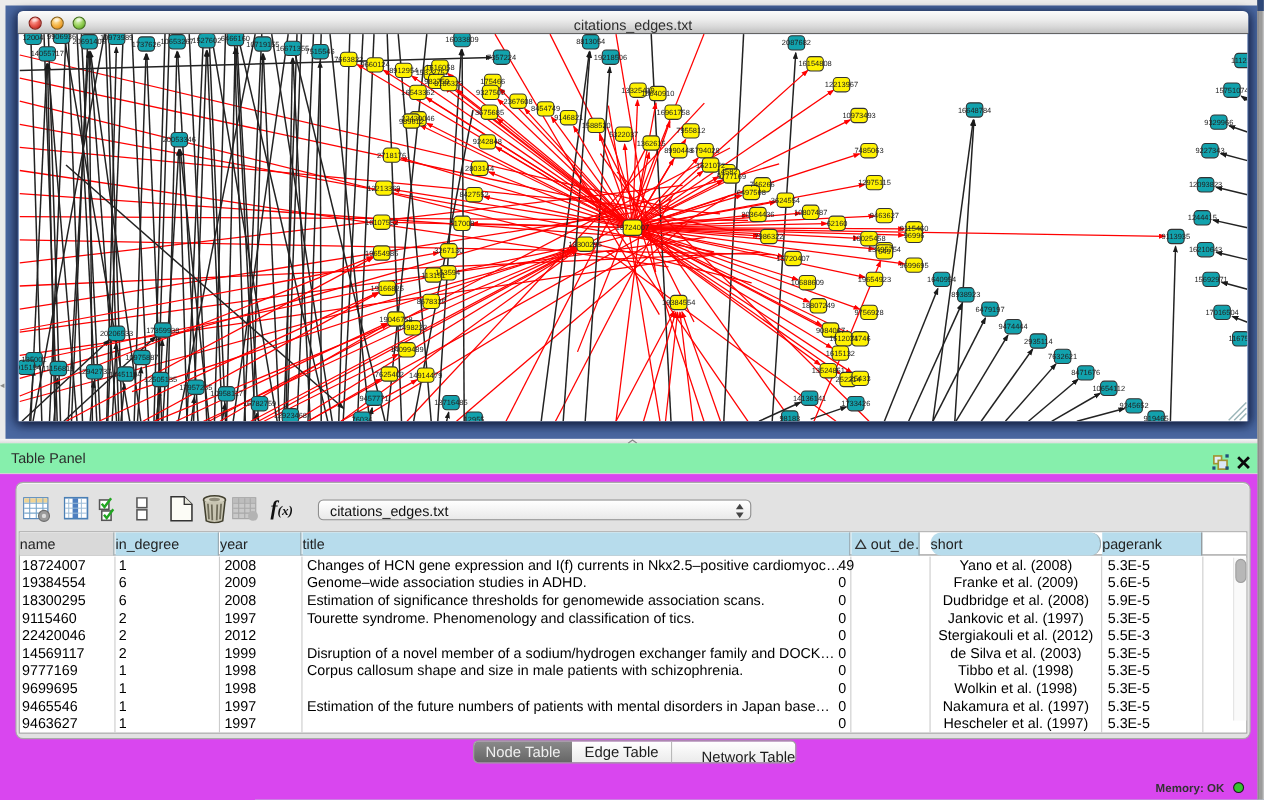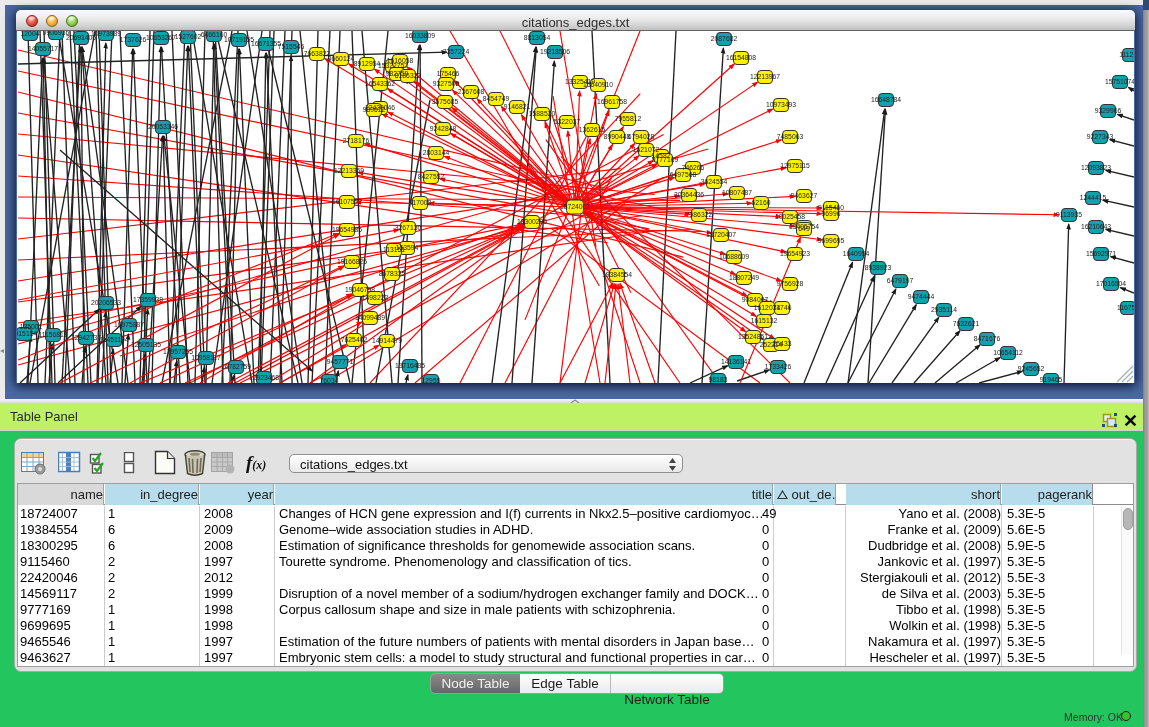--- a/index.html
+++ b/index.html
@@ -15,51 +15,51 @@
   .tl { position:absolute; top:5px; width:12px; height:12px; border-radius:50%; }
   .tl.r { left:10px; background:radial-gradient(ellipse 60% 35% at 50% 20%, rgba(255,255,255,.8), rgba(255,255,255,0) 70%), radial-gradient(circle at 38% 30%, #ffc0b8, #ee6a5f 38%, #cf372e 72%, #8e1710); border:1px solid #872019;}
   .tl.y { left:30px; background:radial-gradient(ellipse 60% 35% at 50% 20%, rgba(255,255,255,.8), rgba(255,255,255,0) 70%), radial-gradient(circle at 38% 30%, #ffeec0, #f7c05a 38%, #eb9b26 72%, #9a5b00); border:1px solid #8a6014;}
   .tl.g { left:50px; background:radial-gradient(ellipse 60% 35% at 50% 20%, rgba(255,255,255,.8), rgba(255,255,255,0) 70%), radial-gradient(circle at 38% 30%, #e0f6c8, #a8da6e 38%, #74ba34 72%, #3f7c12); border:1px solid #44701d;}
   .canvas { position:absolute; left:1px; top:21px; width:1117px; height:352px; background:#fff; overflow:hidden; }
   .rstrip { position:absolute; left:1143px; top:0; width:6px; height:727px; background:linear-gradient(90deg,#7e7e7e 0,#9b9b9b 2px,#9b9b9b 4px,#c2c2c2 6px); }
   .rstrip .b { position:absolute; left:0; top:0; width:6px; height:10px; background:#2e4878; }
   .collapser { position:absolute; left:0; top:346px; width:5px; height:10px; color:#8a8a8a; font-size:8px; line-height:10px; }
 
   .divider { position:absolute; left:0; top:399px; width:1143px; height:4px; background:linear-gradient(#f6f6f6,#dcdcdc); }
-  .tphead { position:absolute; left:0; top:403px; width:1143px; height:28px; background:#bef264; border-bottom:1px solid #d2d2d2; }
+  .tphead { position:absolute; left:0; top:403px; width:1143px; height:28px; background:#86efac; border-bottom:1px solid #d2d2d2; }
   .tphead .lbl { position:absolute; left:10px; top:6px; font-size:13px; color:#2b2b2b; }
-  .bottom { position:absolute; left:0; top:431px; width:1143px; height:296px; background:#22c55e; }
+  .bottom { position:absolute; left:0; top:431px; width:1143px; height:296px; background:#d946ef; }
 
   .panel { position:absolute; left:14px; top:7px; width:1123px; height:234px; background:#e2e2e2;
            border:1px solid #a9a9a9; border-radius:7px; box-shadow:inset 0 1px 0 #f5f5f5; }
   .tableArea { position:absolute; left:2px; top:44px; width:1117px; height:184px; background:#fff; border:1px solid #9e9e9e; }
   .thead { position:absolute; left:0; top:0; width:100%; height:21px; background:#fff; border-bottom:1px solid #8d8d8d; font-size:13px; color:#222; }
-  .th { position:absolute; top:0; height:21px; background:#b7dcec; white-space:nowrap; overflow:hidden; border-right:1px solid #98a7ad; text-align:right; line-height:21px; }
+  .th { position:absolute; top:0; height:21px; background:#b7dcec; white-space:nowrap; overflow:hidden; border-right:1px solid #98a7ad; text-align:left; line-height:21px; }
   .rowsWrap { position:absolute; left:0; top:22px; width:100%; height:160px; font-size:13px; color:#000; }
   
   .c0 { left:2px; width:82px; }
   .c1 { left:90px; width:88px; }
   .c2 { left:186px; width:66px; }
   .c3 { left:261px; width:492px; }
   .c4 { left:744px; width:64px; }
-  .c5 { left:828px; width:155px; text-align:right; }
+  .c5 { left:828px; width:155px; text-align:center; }
   .c6 { left:989px; width:85px; }
 
   .tr { position:relative; height:16px; line-height:16px; white-space:nowrap; }
   .c { position:absolute; top:0; height:16px; overflow:hidden; }
   .colline { position:absolute; top:22px; height:160px; width:1px; background:#ccc; }
   .vsb { position:absolute; left:1103px; top:23px; width:12px; height:148px; background:#fafafa; border-left:1px solid #e3e3e3; }
   .vsb .thumb { position:absolute; left:0.5px; top:1px; width:10px; height:22px; background:#b7b7b7; border:1px solid #9f9f9f; border-radius:5px; }
 
   .tabs { position:absolute; left:430px; top:242px; width:294px; height:21px; border:1px solid #9d9d9d; border-radius:5px;
           background:linear-gradient(#ffffff,#ebebeb); font-size:13.5px; line-height:20px; text-align:center; color:#1c1c1c; }
   .seg1 { position:absolute; left:0; top:0; width:89px; height:19px; background:linear-gradient(#8a8a8a,#666666); color:#f0f0f0; border-radius:4px 0 0 4px; }
   .seg2 { position:absolute; left:89px; top:0; width:91px; height:19px; border-right:1px solid #b9b9b9; }
-  .seg3 { position:absolute; left:180px; top:16px; width:112px; height:19px; }
-  .mem { position:absolute; right:20px; top:280px; font-size:10.5px; color:#333; }
+  .seg3 { position:absolute; left:180px; top:5px; width:112px; height:19px;text-align:right; }
+  .mem { position:absolute; right:30px; top:280px; font-size:10.5px; color:#333;font-weight:bold; }
   .memdot { position:absolute; left:1121px; top:280px; width:10px; height:10px; border-radius:50%; background:#35c42f; border:1px solid #1d1d1d; }
 </style></head>
 <body>
   <div class="desktop">
     <div class="win">
       <div class="tbar">
         <div class="tl r"></div>
         <div class="tl y"></div>
         <div class="tl g"></div>
         <div class="ttl">citations_edges.txt</div>
@@ -687,21 +687,21 @@
       </div>
       <div class="tableArea">
         <div class="thead">
           <div class="th" style="left:0;width:86px;background:#d9d9d9;">name</div>
           <div class="th" style="left:87px;width:94px;">in_degree</div>
           <div class="th" style="left:182px;width:74px;">year</div>
           <div class="th" style="left:257px;width:498px;">title</div>
           <div class="th" style="left:756px;width:62px;text-align:left;"><svg width="11" height="10" style="vertical-align:-1px;margin-left:3px">
               <path d="M5.5,1 L10,8.5 L1,8.5 Z" fill="none" stroke="#333" stroke-width="1.2"></path>
             </svg> out_de…</div>
-          <div class="th" style="left:828px;width:155px;">short</div>
+          <div class="th" style="left:828px;width:155px;border-radius:10px;">short</div>
           <div class="th" style="left:984px;width:91px;border-right:1px solid #8d8d8d;">pagerank</div>
         </div>
         <div class="colline" style="left:86px"></div>
         <div class="colline" style="left:181px"></div>
         <div class="colline" style="left:256px"></div>
         <div class="colline" style="left:755px"></div>
         <div class="colline" style="left:827px"></div>
         <div class="colline" style="left:983px"></div>
         <div class="colline" style="left:1075px"></div>
         <div class="rowsWrap">
@@ -781,21 +781,20 @@
             <div class="c c2">1997</div>
             <div class="c c3">Estimation of the future numbers of patients with mental disorders in Japan base…</div>
             <div class="c c4">0</div>
             <div class="c c5">Nakamura et al. (1997)</div>
             <div class="c c6">5.3E-5</div>
           </div>
 <div class="tr">
             <div class="c c0">9463627</div>
             <div class="c c1">1</div>
             <div class="c c2">1997</div>
-            <div class="c c3">Embryonic stem cells: a model to study structural and functional properties in car…</div>
             <div class="c c4">0</div>
             <div class="c c5">Hescheler et al. (1997)</div>
             <div class="c c6">5.3E-5</div>
           </div>
         </div>
         <div class="vsb">
           <div class="thumb"></div>
         </div>
       </div>
     </div>

